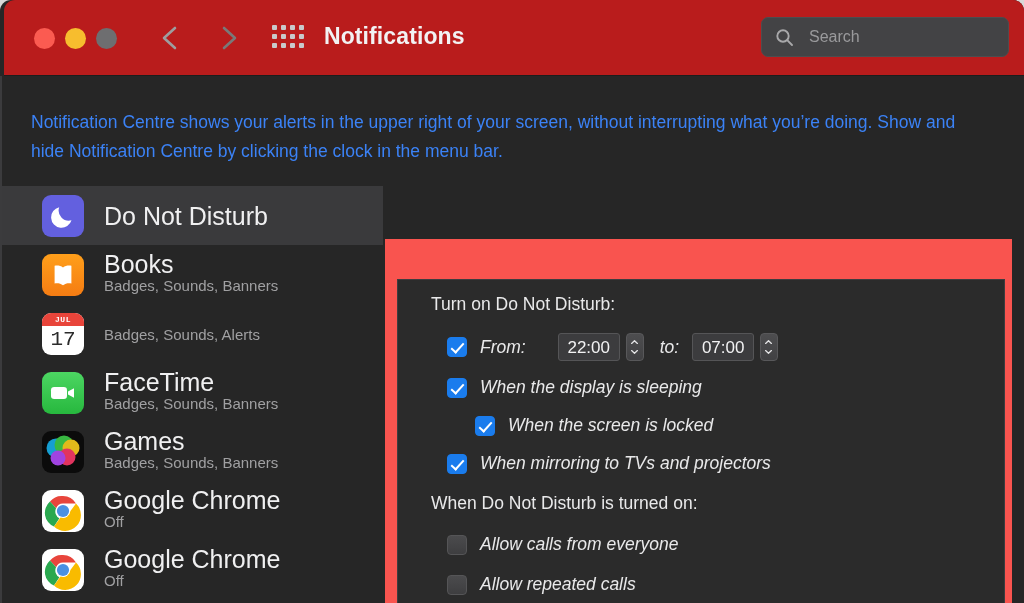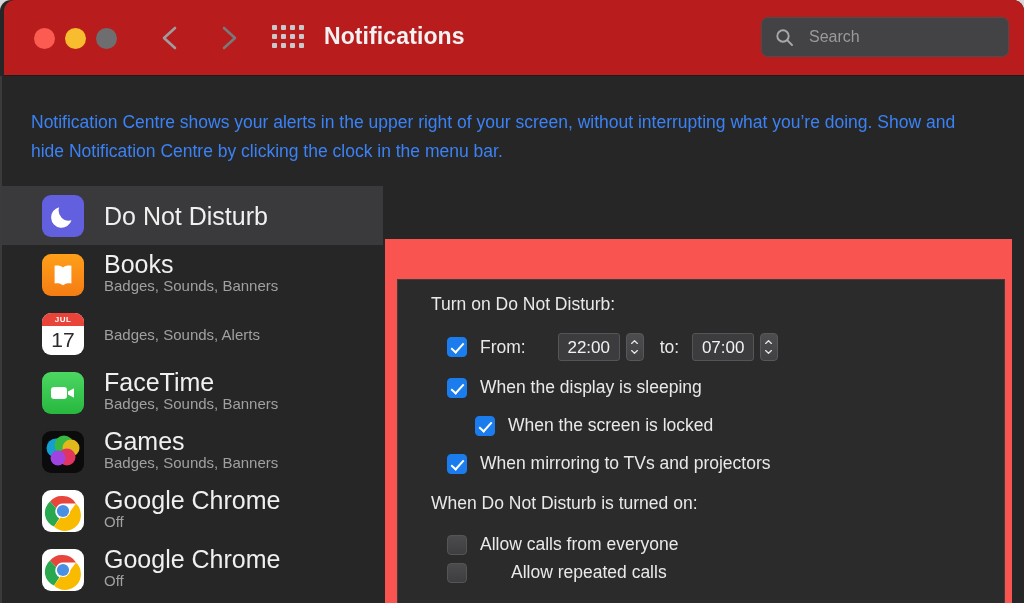--- a/index.html
+++ b/index.html
@@ -158,20 +158,21 @@
     box-sizing: border-box;
   }
   .side-row.selected { background: #3a3a3c; }
   .side-ico {
     position: relative;
     width: 42px;
     height: 42px;
     flex: 0 0 42px;
     border-radius: 9px;
     overflow: hidden;
+    font-family: Liberation Mono, monospace;
   }
   .side-txt { margin-left: 20px; }
   .side-title {
     font-size: 25px;
     color: #f0f0f1;
     line-height: 21px;
   }
   .side-sub {
     font-size: 15px;
     color: #a0a0a2;
@@ -258,28 +259,29 @@
     width: 5px; height: 11px;
     border: solid #fff;
     border-width: 0 2.4px 2.4px 0;
     transform: rotate(42deg);
   }
   .cb-label {
     margin-left: 13px;
     font-size: 17.5px;
     color: #e9e9ea;
     white-space: nowrap;
+    font-style: italic;
   }
 
   #row-from { top: 53px; }
   #row-sleep { top: 97px; text-align: right; }
   #row-lock { top: 135px; padding-left: 28px; }
   #row-mirror { top: 173px; }
   #row-calls { top: 254px; }
-  #row-repeat { top: 282px; gap: 31px; }
+  #row-repeat { top: 294px; }
 
   .time-box {
     width: 62px;
     height: 28px;
     background: #3c3c3e;
     border: 1px solid #555557;
     border-radius: 3px;
     color: #f2f2f3;
     font-size: 17px;
     text-align: center;

